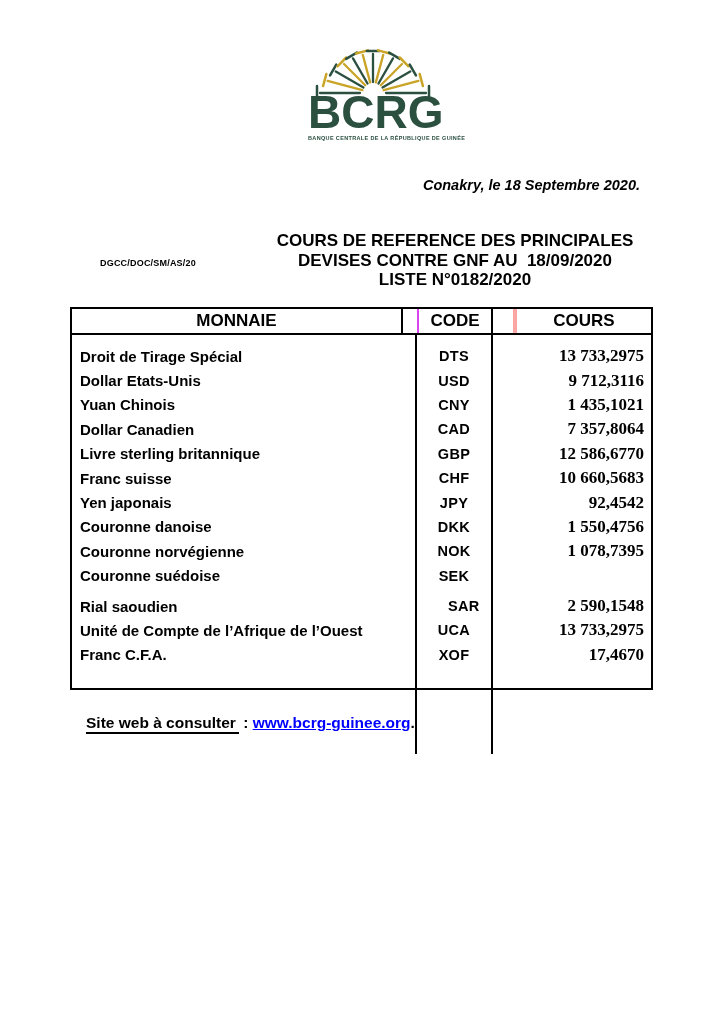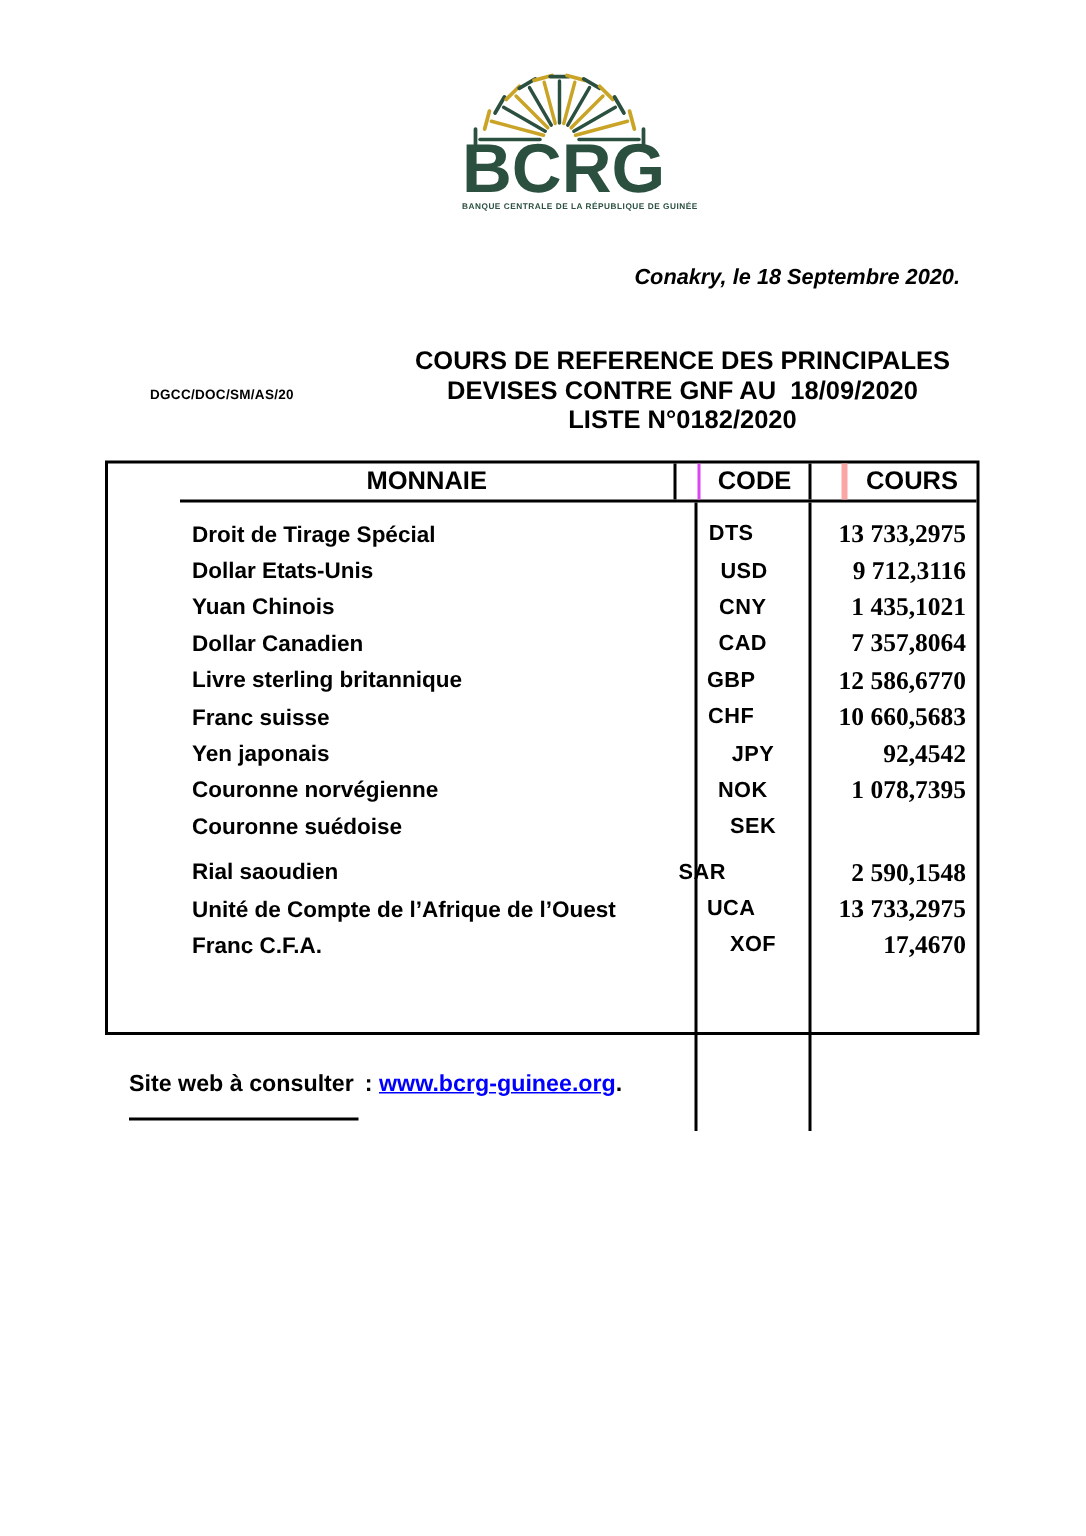--- a/index.html
+++ b/index.html
@@ -14,40 +14,40 @@
   .logo-name{font-size:46px;font-weight:bold;line-height:46px;margin-top:-13px;color:var(--green);}
   .logo-tagline{font-size:5.5px;font-weight:bold;letter-spacing:0.35px;color:var(--green);line-height:7px;white-space:nowrap;}
   
   .dateline{position:absolute;top:177px;right:84px;font-size:14.5px;font-weight:bold;font-style:italic;}
   
   .refcode{position:absolute;left:77px;top:258px;font-size:9px;font-weight:bold;letter-spacing:0.2px;margin-left:23px;}
   
   .title{position:absolute;left:240px;top:231px;width:430px;text-align:center;font-weight:bold;font-size:17px;line-height:19.5px;}
   .title-line{white-space:pre-wrap;}
   
-  .rates-table{position:absolute;left:70px;top:307px;width:583px;height:383px;border:2px solid #000;box-sizing:border-box;background:#fff;padding-left:48px;}
+  .rates-table{position:absolute;left:70px;top:307px;width:583px;height:383px;border:2px solid #000;box-sizing:border-box;background:#fff;}
   .thead{display:flex;height:26px;border-bottom:2px solid #000;box-sizing:border-box;font-size:17px;font-weight:bold;}
   .th{line-height:23px;text-align:center;box-sizing:border-box;}
   .th-monnaie{width:331px;border-right:2px solid #000;}
   .th-sp1{width:14px;}
   .th-code{width:76px;border-left:2px solid #d946ef;border-right:2px solid #000;}
   .th-sp2{width:20px;}
   .th-cours{flex:1;border-left:4px solid #fca5a5;}
   .tbody{position:relative;height:419px;padding-top:9px;box-sizing:border-box;}
   .vline{position:absolute;top:0;bottom:0;width:2px;background:#000;}
   .vline-1{left:343px;}
   .vline-2{left:419px;}
   .trow{display:flex;height:24.4px;align-items:center;}
   .trow.gap-top{margin-top:6px;gap:33px;}
   .c-name{width:345px;box-sizing:border-box;padding-left:8px;font-size:15px;font-weight:bold;white-space:nowrap;}
   .c-code{width:74px;text-align:center;font-size:14.5px;font-weight:bold;letter-spacing:0.3px;}
   .c-cours{flex:1;text-align:right;padding-right:7px;font-family:"Liberation Serif",serif;font-size:17px;font-weight:bold;white-space:pre;margin-left:36px;}
   
   .footer{position:absolute;left:86px;top:714px;font-size:15.5px;font-weight:bold;}
-  .footer-label{border-bottom:2px solid #000;padding-right:3px;padding-bottom:14px;}
+  .footer-label{border-bottom:2px solid #000;padding-right:3px;padding-bottom:1px;}
   .footer-link{color:var(--blue);text-decoration:underline;font-weight:bold;}
 </style>
 </head>
 <body>
 
 <div class="page" style="--green: #2b5040; --gold: #c9a427; --blue: #0000ff;">
 
   <div class="logo">
     <svg id="sunburst" width="118" height="54" viewBox="0 0 118 54" xmlns="http://www.w3.org/2000/svg">
         <line x1="46.00" y1="45.00" x2="6.00" y2="45.00" stroke="#2b5040" stroke-width="2.3" stroke-linecap="round"></line>
@@ -139,20 +139,25 @@
     <div class="c-code">CHF</div>
     <div class="c-cours">10 660,5683</div>
   </div>
 
   <div class="trow">
     <div class="c-name">Yen japonais</div>
     <div class="c-code">JPY</div>
     <div class="c-cours">92,4542</div>
   </div>
 
+  <div class="trow">
+    <div class="c-name">Couronne danoise</div>
+    <div class="c-code">DKK</div>
+    <div class="c-cours">1 550,4756</div>
+  </div>
 
   <div class="trow">
     <div class="c-name">Couronne norvégienne</div>
     <div class="c-code">NOK</div>
     <div class="c-cours">1 078,7395</div>
   </div>
 
   <div class="trow">
     <div class="c-name">Couronne suédoise</div>
     <div class="c-code">SEK</div>

